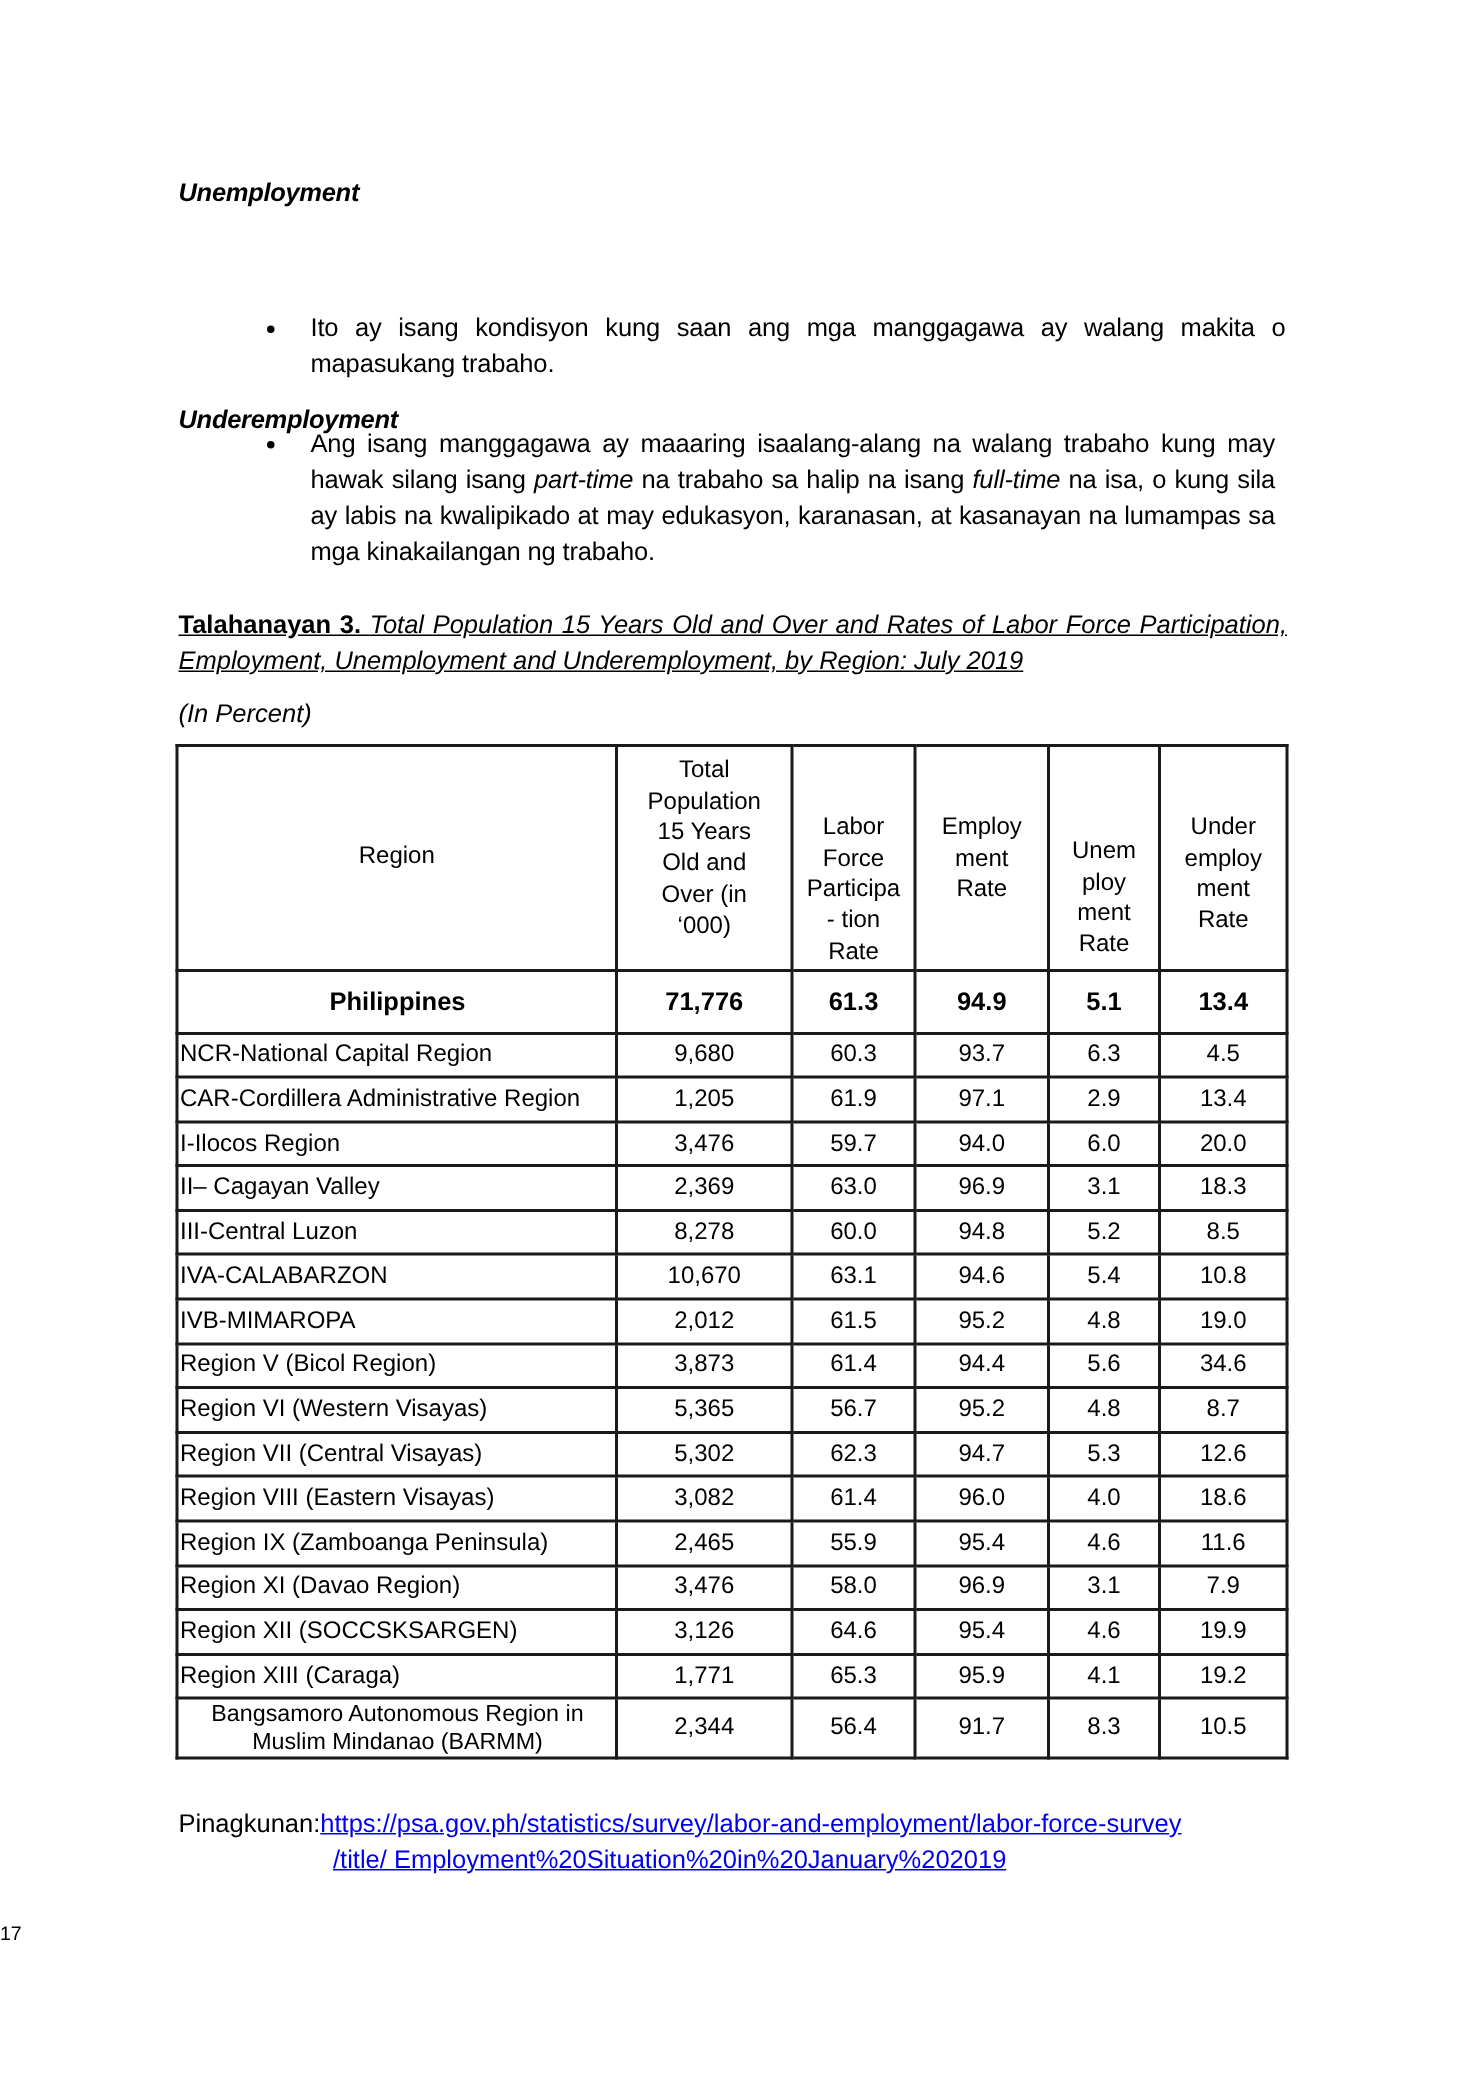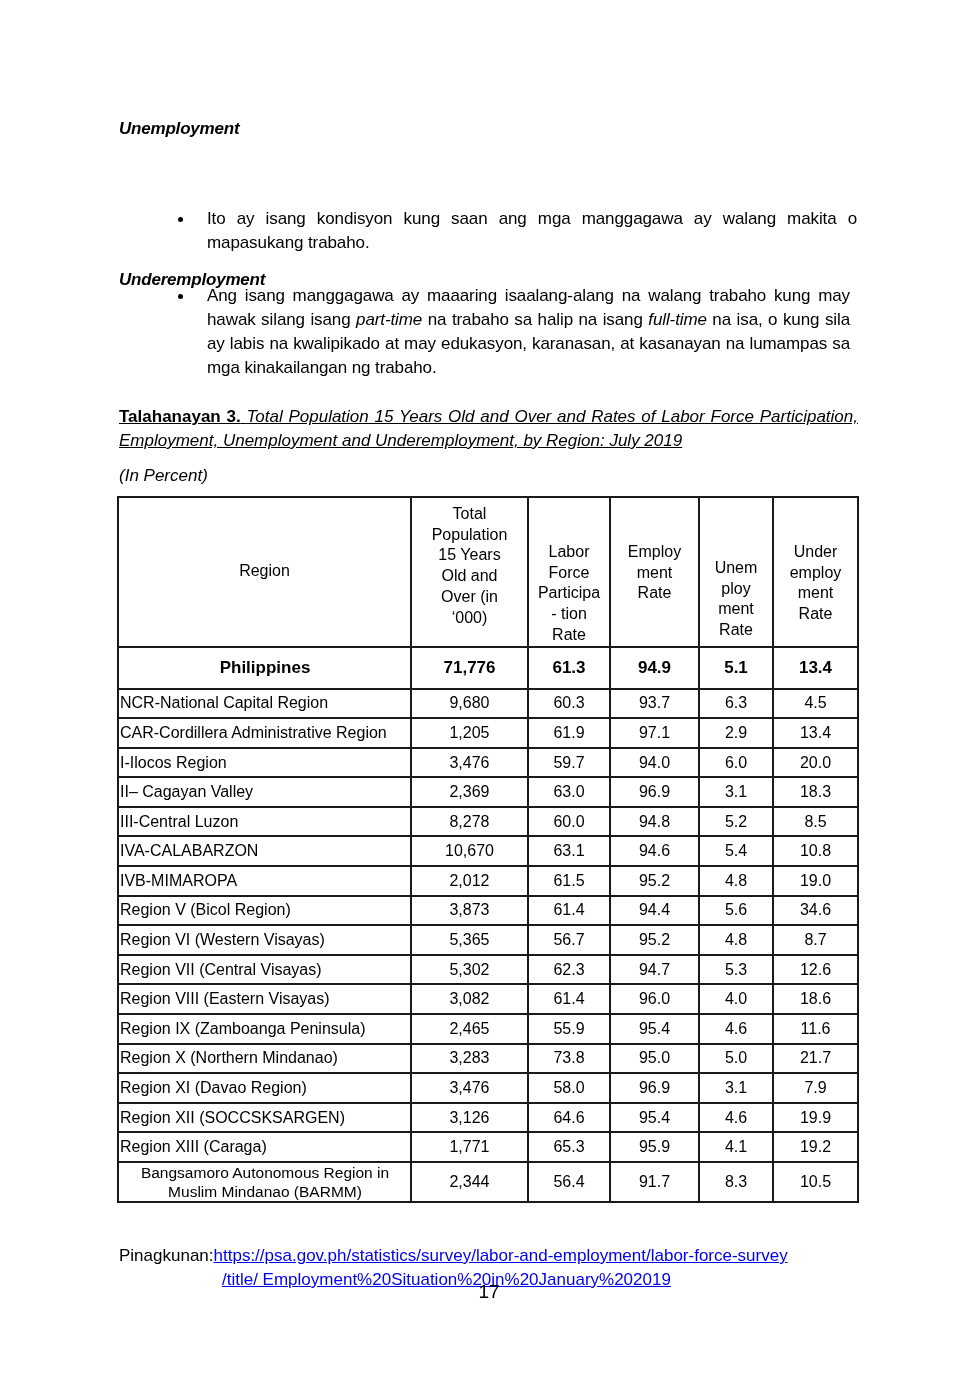--- a/index.html
+++ b/index.html
@@ -40,25 +40,25 @@
   table.data th.top { vertical-align: top; padding-top: 6px; }
   table.data td.region { text-align: left; padding-left: 1px; white-space: nowrap; }
   table.data td.num { text-align: center; }
   table.data tr.total td { font-weight: bold; height: 40px; font-size: 17px; }
   table.data tr.total td.region { text-align: center; }
   table.data tr.row td { height: 27.6px; }
   table.data tr.row.two td { height: 38px; }
   table.data tr.row.two td.region { line-height: 19px; font-size: 15.5px; white-space: normal; text-align: center; }
 
   .source {
-    position: absolute; left: 119px; top: 1204px; font-size: 17px; line-height: 24px; margin-top: 40px;
+    position: absolute; left: 119px; top: 1204px; font-size: 17px; line-height: 24px;
   }
   .source a { color: #0000ee; text-decoration: underline; }
   .source .line2 { display: block; padding-left: 103px; }
-  .page-number { position: absolute; left: 0; width: 978px; top: 1281px; text-align: center; font-size: 19px; }
+  .page-number { position: absolute; left: 0; width: 978px; top: 1281px; text-align: left; font-size: 13px; }
 </style>
 </head>
 <body>
 
 <div class="page">
 
   <div class="heading" style="top:119px;">Unemployment</div>
 
   <div class="bullet" style="top:207px;">
     <span>Ito ay isang kondisyon kung saan ang mga manggagawa ay walang makita o mapasukang trabaho.</span>
@@ -221,28 +221,20 @@
         </tr>
         <tr class="row">
           <td class="region">Region IX (Zamboanga Peninsula)</td>
           <td class="num">2,465</td>
           <td class="num">55.9</td>
           <td class="num">95.4</td>
           <td class="num">4.6</td>
           <td class="num">11.6</td>
         </tr>
         <tr class="row">
-          <td class="region">Region X (Northern Mindanao)</td>
-          <td class="num">3,283</td>
-          <td class="num">73.8</td>
-          <td class="num">95.0</td>
-          <td class="num">5.0</td>
-          <td class="num">21.7</td>
-        </tr>
-        <tr class="row">
           <td class="region">Region XI (Davao Region)</td>
           <td class="num">3,476</td>
           <td class="num">58.0</td>
           <td class="num">96.9</td>
           <td class="num">3.1</td>
           <td class="num">7.9</td>
         </tr>
         <tr class="row">
           <td class="region">Region XII (SOCCSKSARGEN)</td>
           <td class="num">3,126</td>

